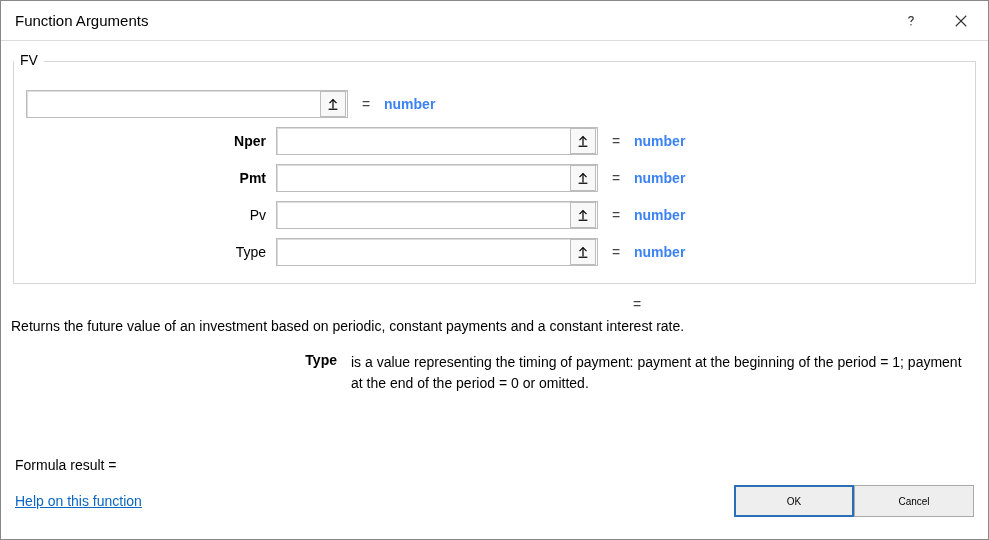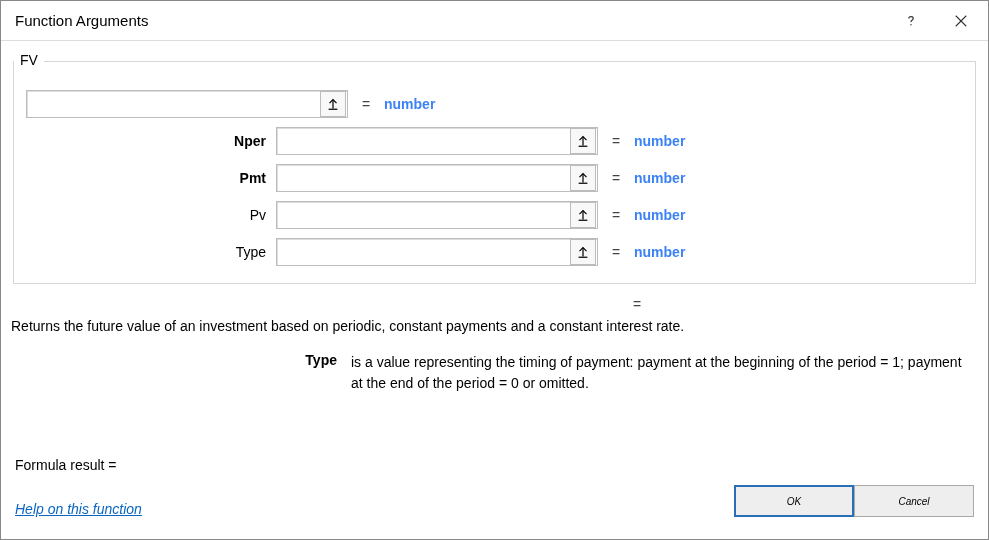--- a/index.html
+++ b/index.html
@@ -132,23 +132,22 @@
     font-weight: 700;
   }
   .arg-help .txt { flex: 1; line-height: 1.5; }
   .spacer-flex { flex: 1; }
   .formula-result {
     padding: 6px 4px;
     font-size: 14px;
   }
   .footer {
     display: flex;
-    align-items: flex-end;
+    align-items: center;
     padding: 6px 4px 12px 4px;
-    font-style: italic;
   }
   .help-link {
     color: #0a66c2;
     text-decoration: underline;
     cursor: pointer;
     font-size: 14px;
   }
   .footer-spacer { flex: 1; }
   .btn {
     width: 120px;

